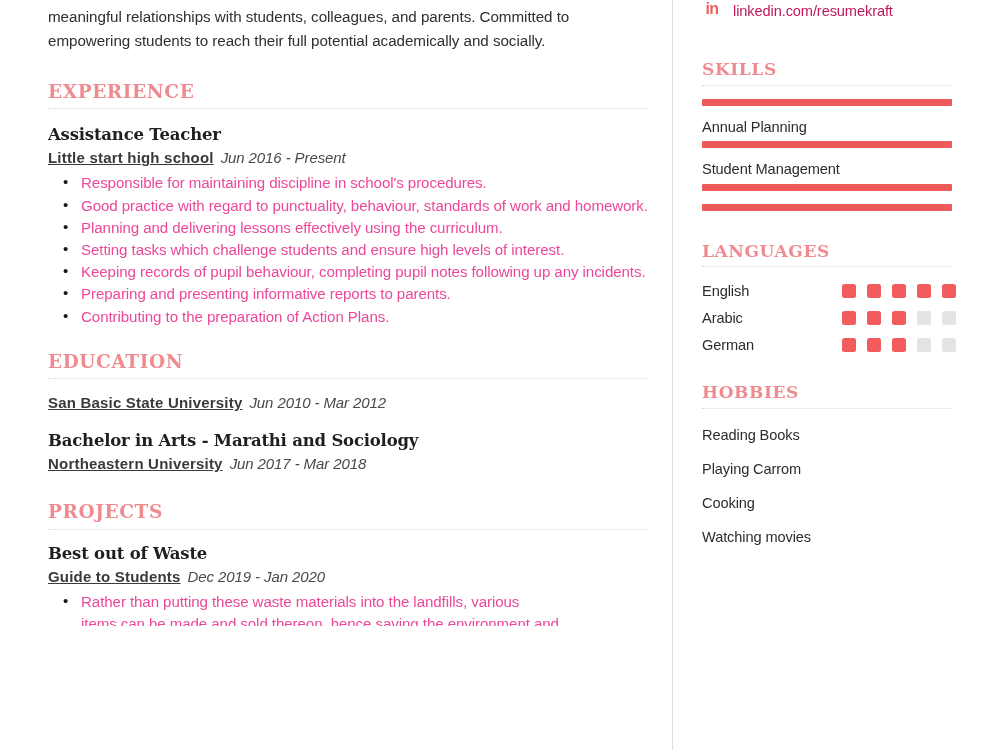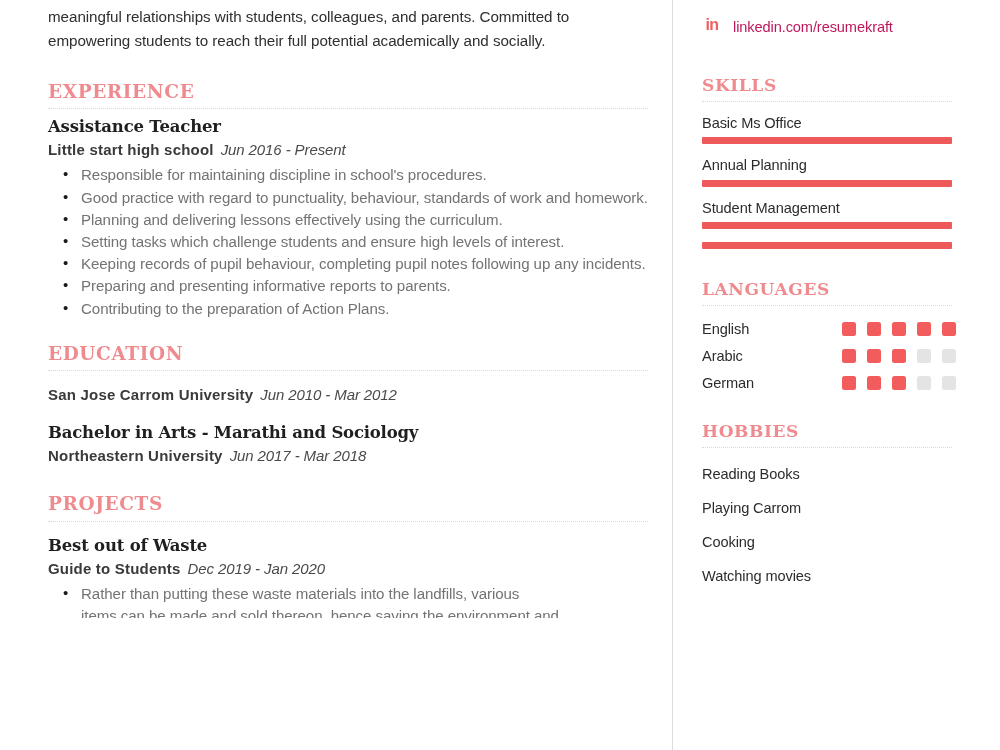--- a/index.html
+++ b/index.html
@@ -97,39 +97,40 @@
   }
   .entry-sub {
     font-size: 15px;
     line-height: 1.35;
     color: #3a3a3a;
     margin-top: 3px;
   }
   .entry-org {
     font-weight: bold;
     letter-spacing: 0.2px;
+    text-decoration: underline;
   }
   .entry-dates {
     font-style: italic;
     color: #4a4a4a;
     font-weight: normal;
     margin-left: 7px;
     letter-spacing: -0.1px;
   }
 
   ul.bullets {
     margin: 4px 0 0 0;
     padding-left: 33px;
     list-style: none;
     width: 600px;
   }
   ul.bullets li {
     font-size: 15.1px;
     line-height: 22.2px;
-    color: #737373;
+    color: #ec4899;
     position: relative;
     letter-spacing: -0.08px;
   }
   ul.bullets li::before {
     content: "\2022";
     position: absolute;
     left: -18px;
     top: -1px;
     font-size: 15px;
     color: #1a1a1a;
@@ -226,21 +227,21 @@
     <div class="summary" style="margin-top:0;">
       <span class="clipped">teaching experience and a passion for education, skilled at building</span>
       <div>meaningful relationships with students, colleagues, and parents. Committed to</div>
       <div>empowering students to reach their full potential academically and socially.</div>
     </div>
 
     <div style="margin-top:30px;">
       <div class="sec-head">EXPERIENCE</div>
       <hr class="dotted-rule left">
 
-      <div class="entry" style="margin-top:8px;">
+      <div class="entry" style="margin-top:16px;">
         <div class="entry-title">Assistance Teacher</div>
         <div class="entry-sub">
           <span class="entry-org">Little start high school</span><span class="entry-dates">Jun 2016 - Present</span>
         </div>
         <ul class="bullets">
           <li>Responsible for maintaining discipline in school's procedures.</li>
           <li>Good practice with regard to punctuality, behaviour, standards of work and homework.</li>
           <li>Planning and delivering lessons effectively using the curriculum.</li>
           <li>Setting tasks which challenge students and ensure high levels of interest.</li>
           <li>Keeping records of pupil behaviour, completing pupil notes following up any incidents.</li>
@@ -249,21 +250,21 @@
         </ul>
       </div>
     </div>
 
     <div style="margin-top:24px;">
       <div class="sec-head">EDUCATION</div>
       <hr class="dotted-rule left">
 
       <div class="entry" style="margin-top:14px;">
         <div class="entry-sub">
-          <span class="entry-org">San Jose Carrom University</span><span class="entry-dates">Jun 2010 - Mar 2012</span>
+          <span class="entry-org">San Basic State University</span><span class="entry-dates">Jun 2010 - Mar 2012</span>
         </div>
       </div>
 
       <div class="entry" style="margin-top:18px;">
         <div class="entry-title">Bachelor in Arts - Marathi and Sociology</div>
         <div class="entry-sub">
           <span class="entry-org">Northeastern University</span><span class="entry-dates">Jun 2017 - Mar 2018</span>
         </div>
       </div>
     </div>
@@ -281,31 +282,30 @@
           <li>Rather than putting these waste materials into the landfills, various</li>
           <li class="clip-bottom">items can be made and sold thereon, hence saving the environment and ...</li>
         </ul>
       </div>
     </div>
 
   </div>
 
   <div class="col-right">
 
-    <div class="contact-row" style="margin-top:16px;">
+    <div class="contact-row" style="margin-top:0;">
       <span class="li-badge">in</span>
       <span class="contact-text">linkedin.com/resumekraft</span>
     </div>
 
     <div style="margin-top:38px;">
       <div class="sec-head small">SKILLS</div>
       <hr class="dotted-rule right">
 
       <div class="skill">
-        <div class="skill-name">Basic Ms Office</div>
         <div class="skill-track">
           <div class="skill-fill" style="width: 100%;"></div>
         </div>
       </div>
 
       <div class="skill">
         <div class="skill-name">Annual Planning</div>
         <div class="skill-track">
           <div class="skill-fill" style="width: 100%;"></div>
         </div>

